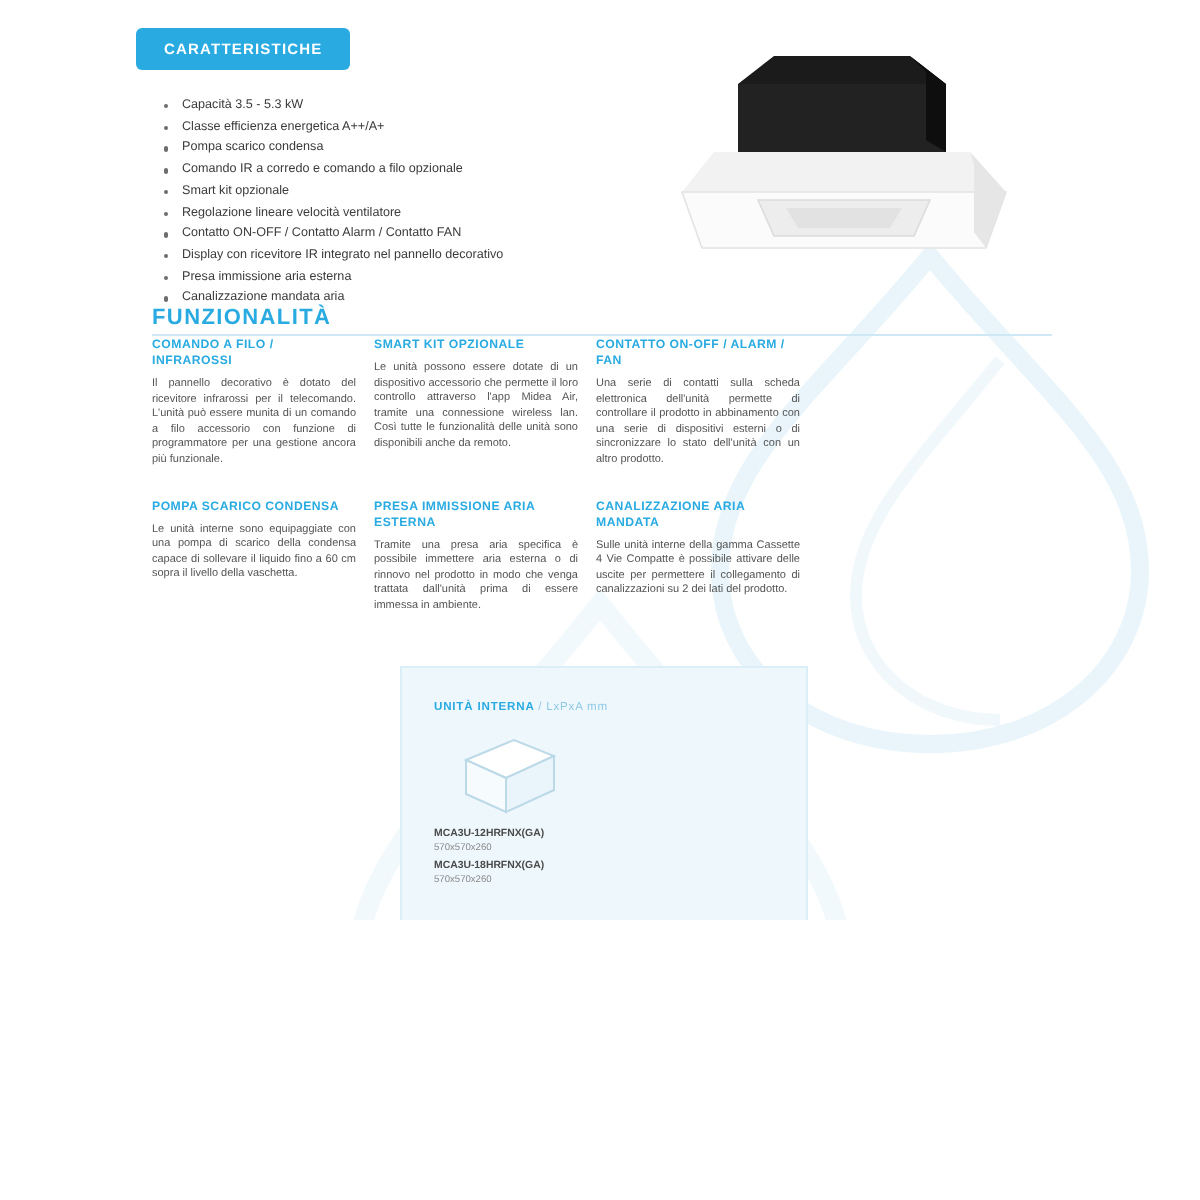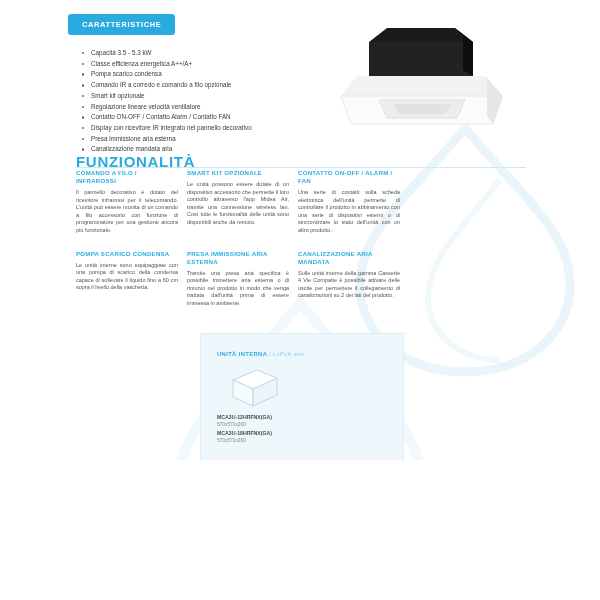--- a/index.html
+++ b/index.html
@@ -96,21 +96,21 @@
     width: 180px;
     height: 120px;
   }
 
   
   .section-title {
     position: absolute;
     left: 76px;
     top: 153px;
     color: #29abe2;
-    font-size: 15px;
+    font-size: 11px;
     font-weight: bold;
     letter-spacing: 0.7px;
   }
   .section-rule {
     position: absolute;
     left: 76px;
     top: 167px;
     width: 450px;
     height: 1px;
     background: #cfe8f5;

